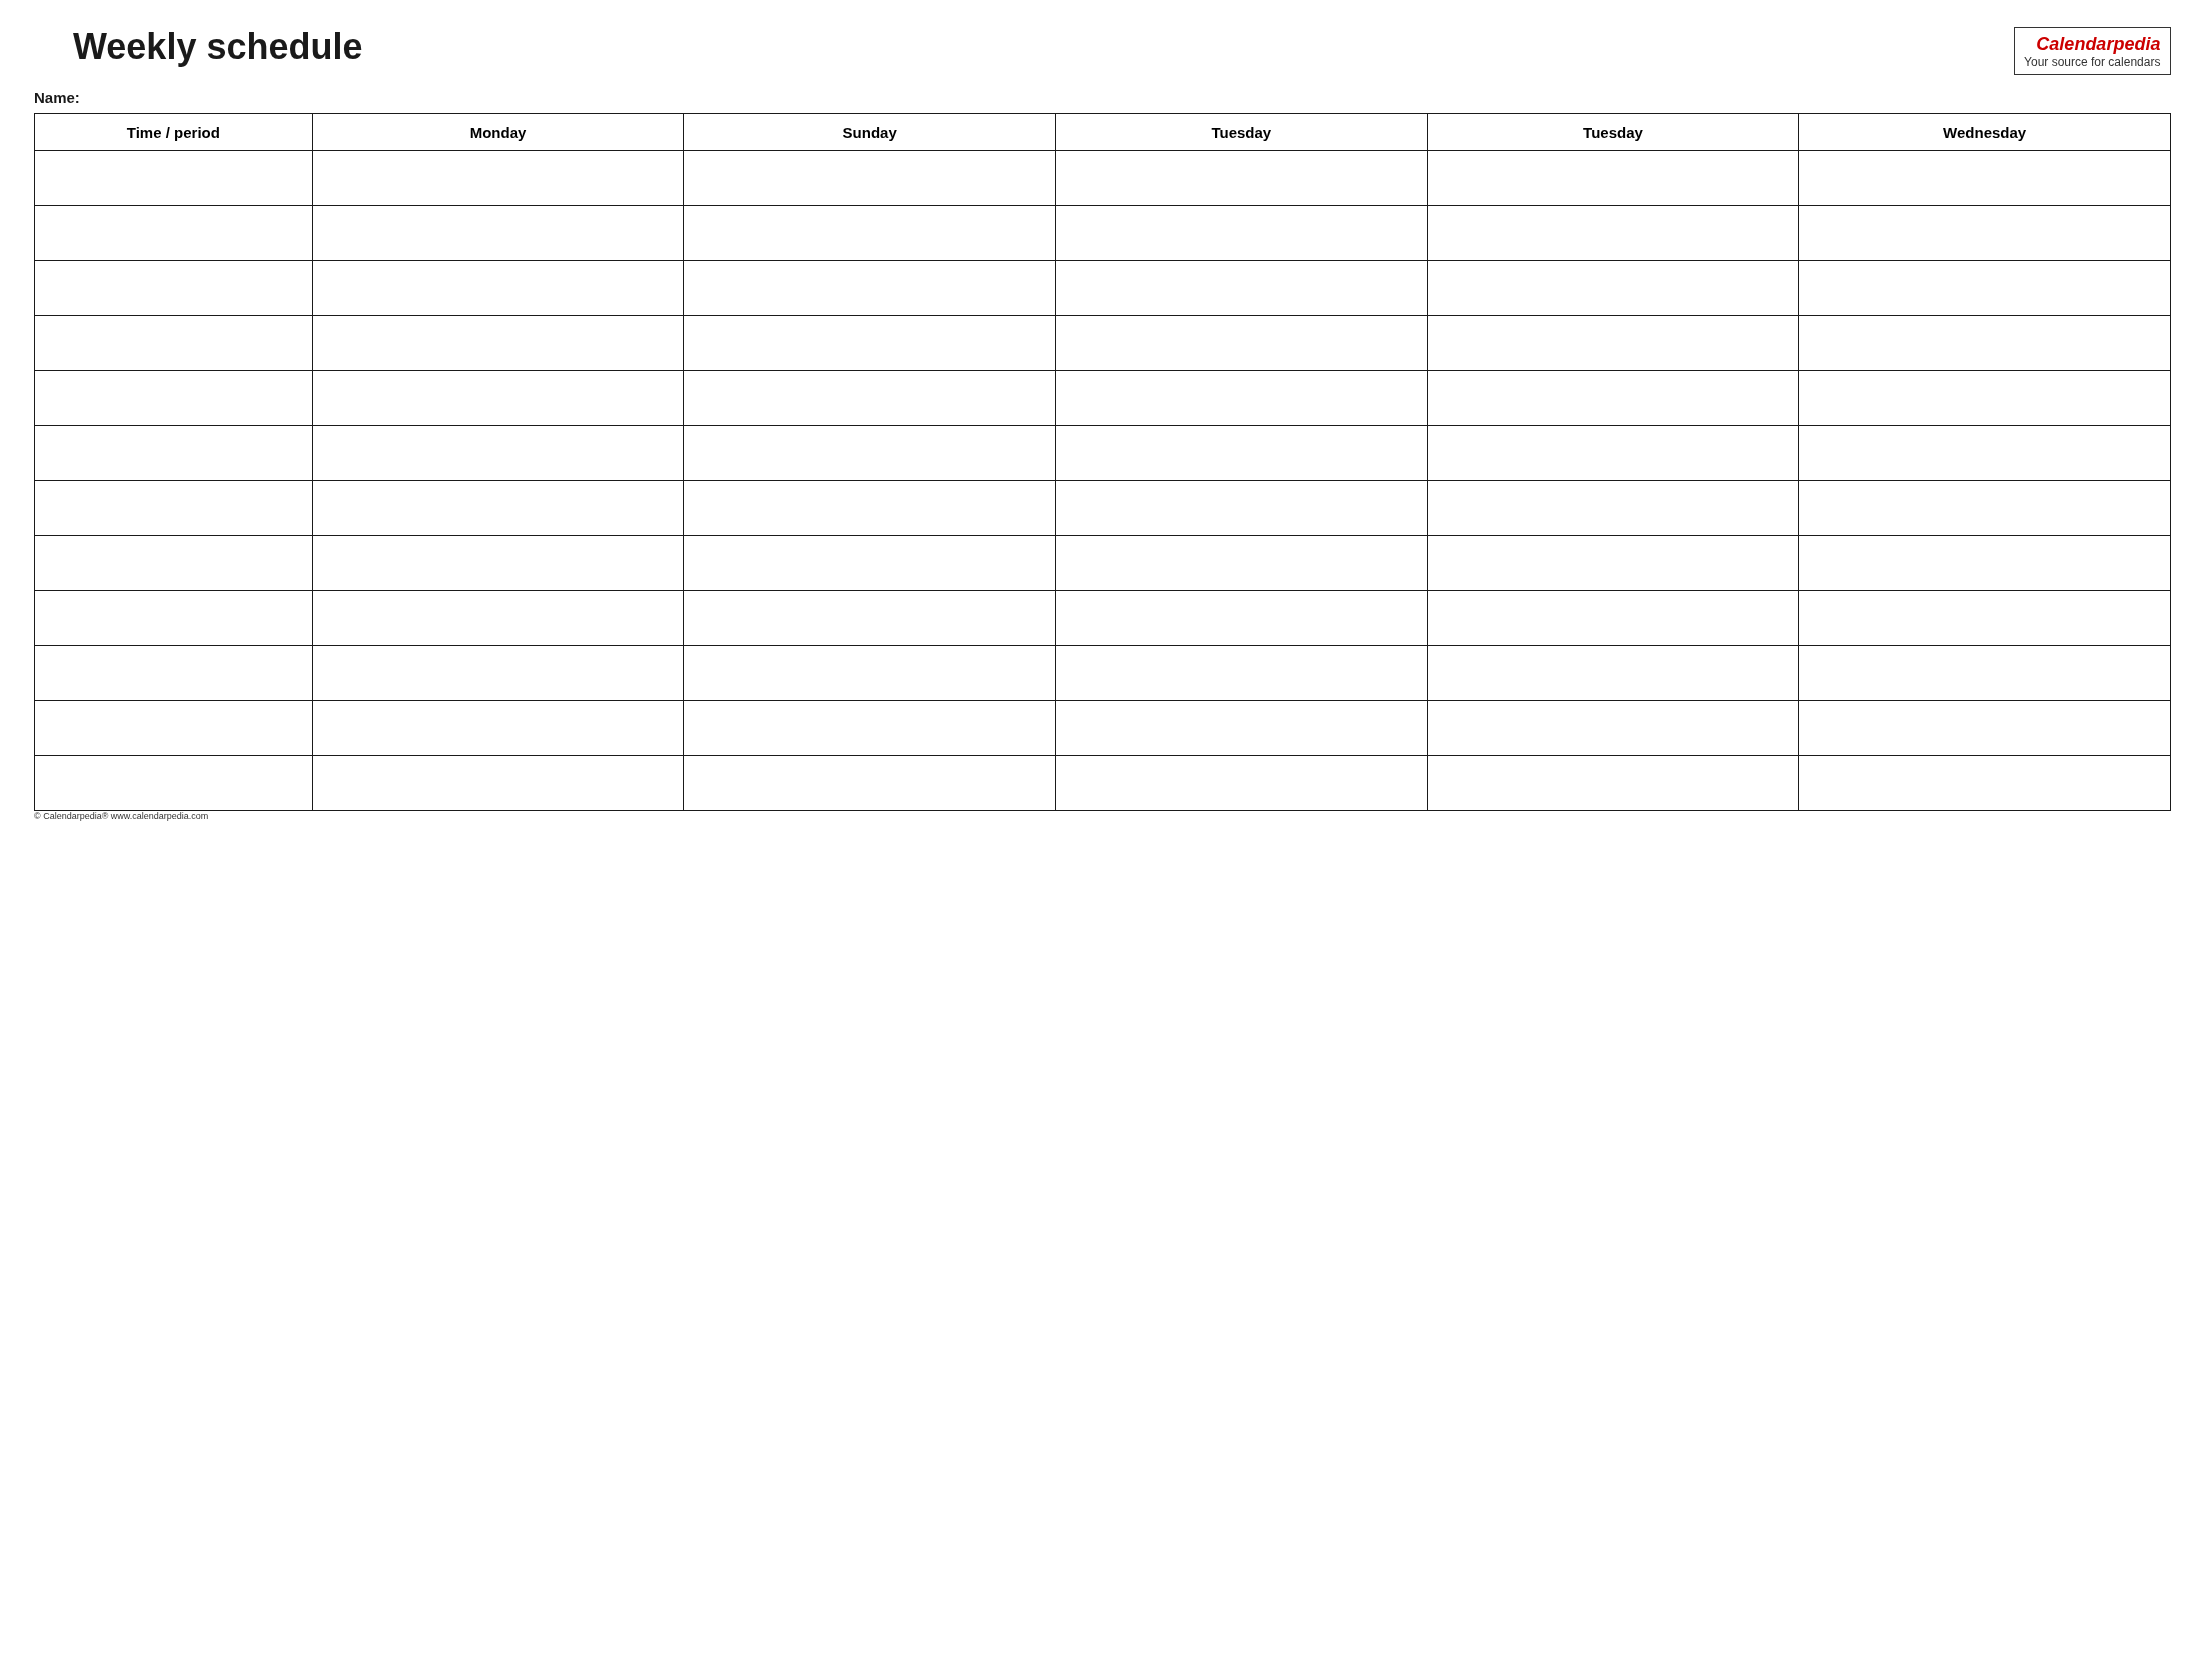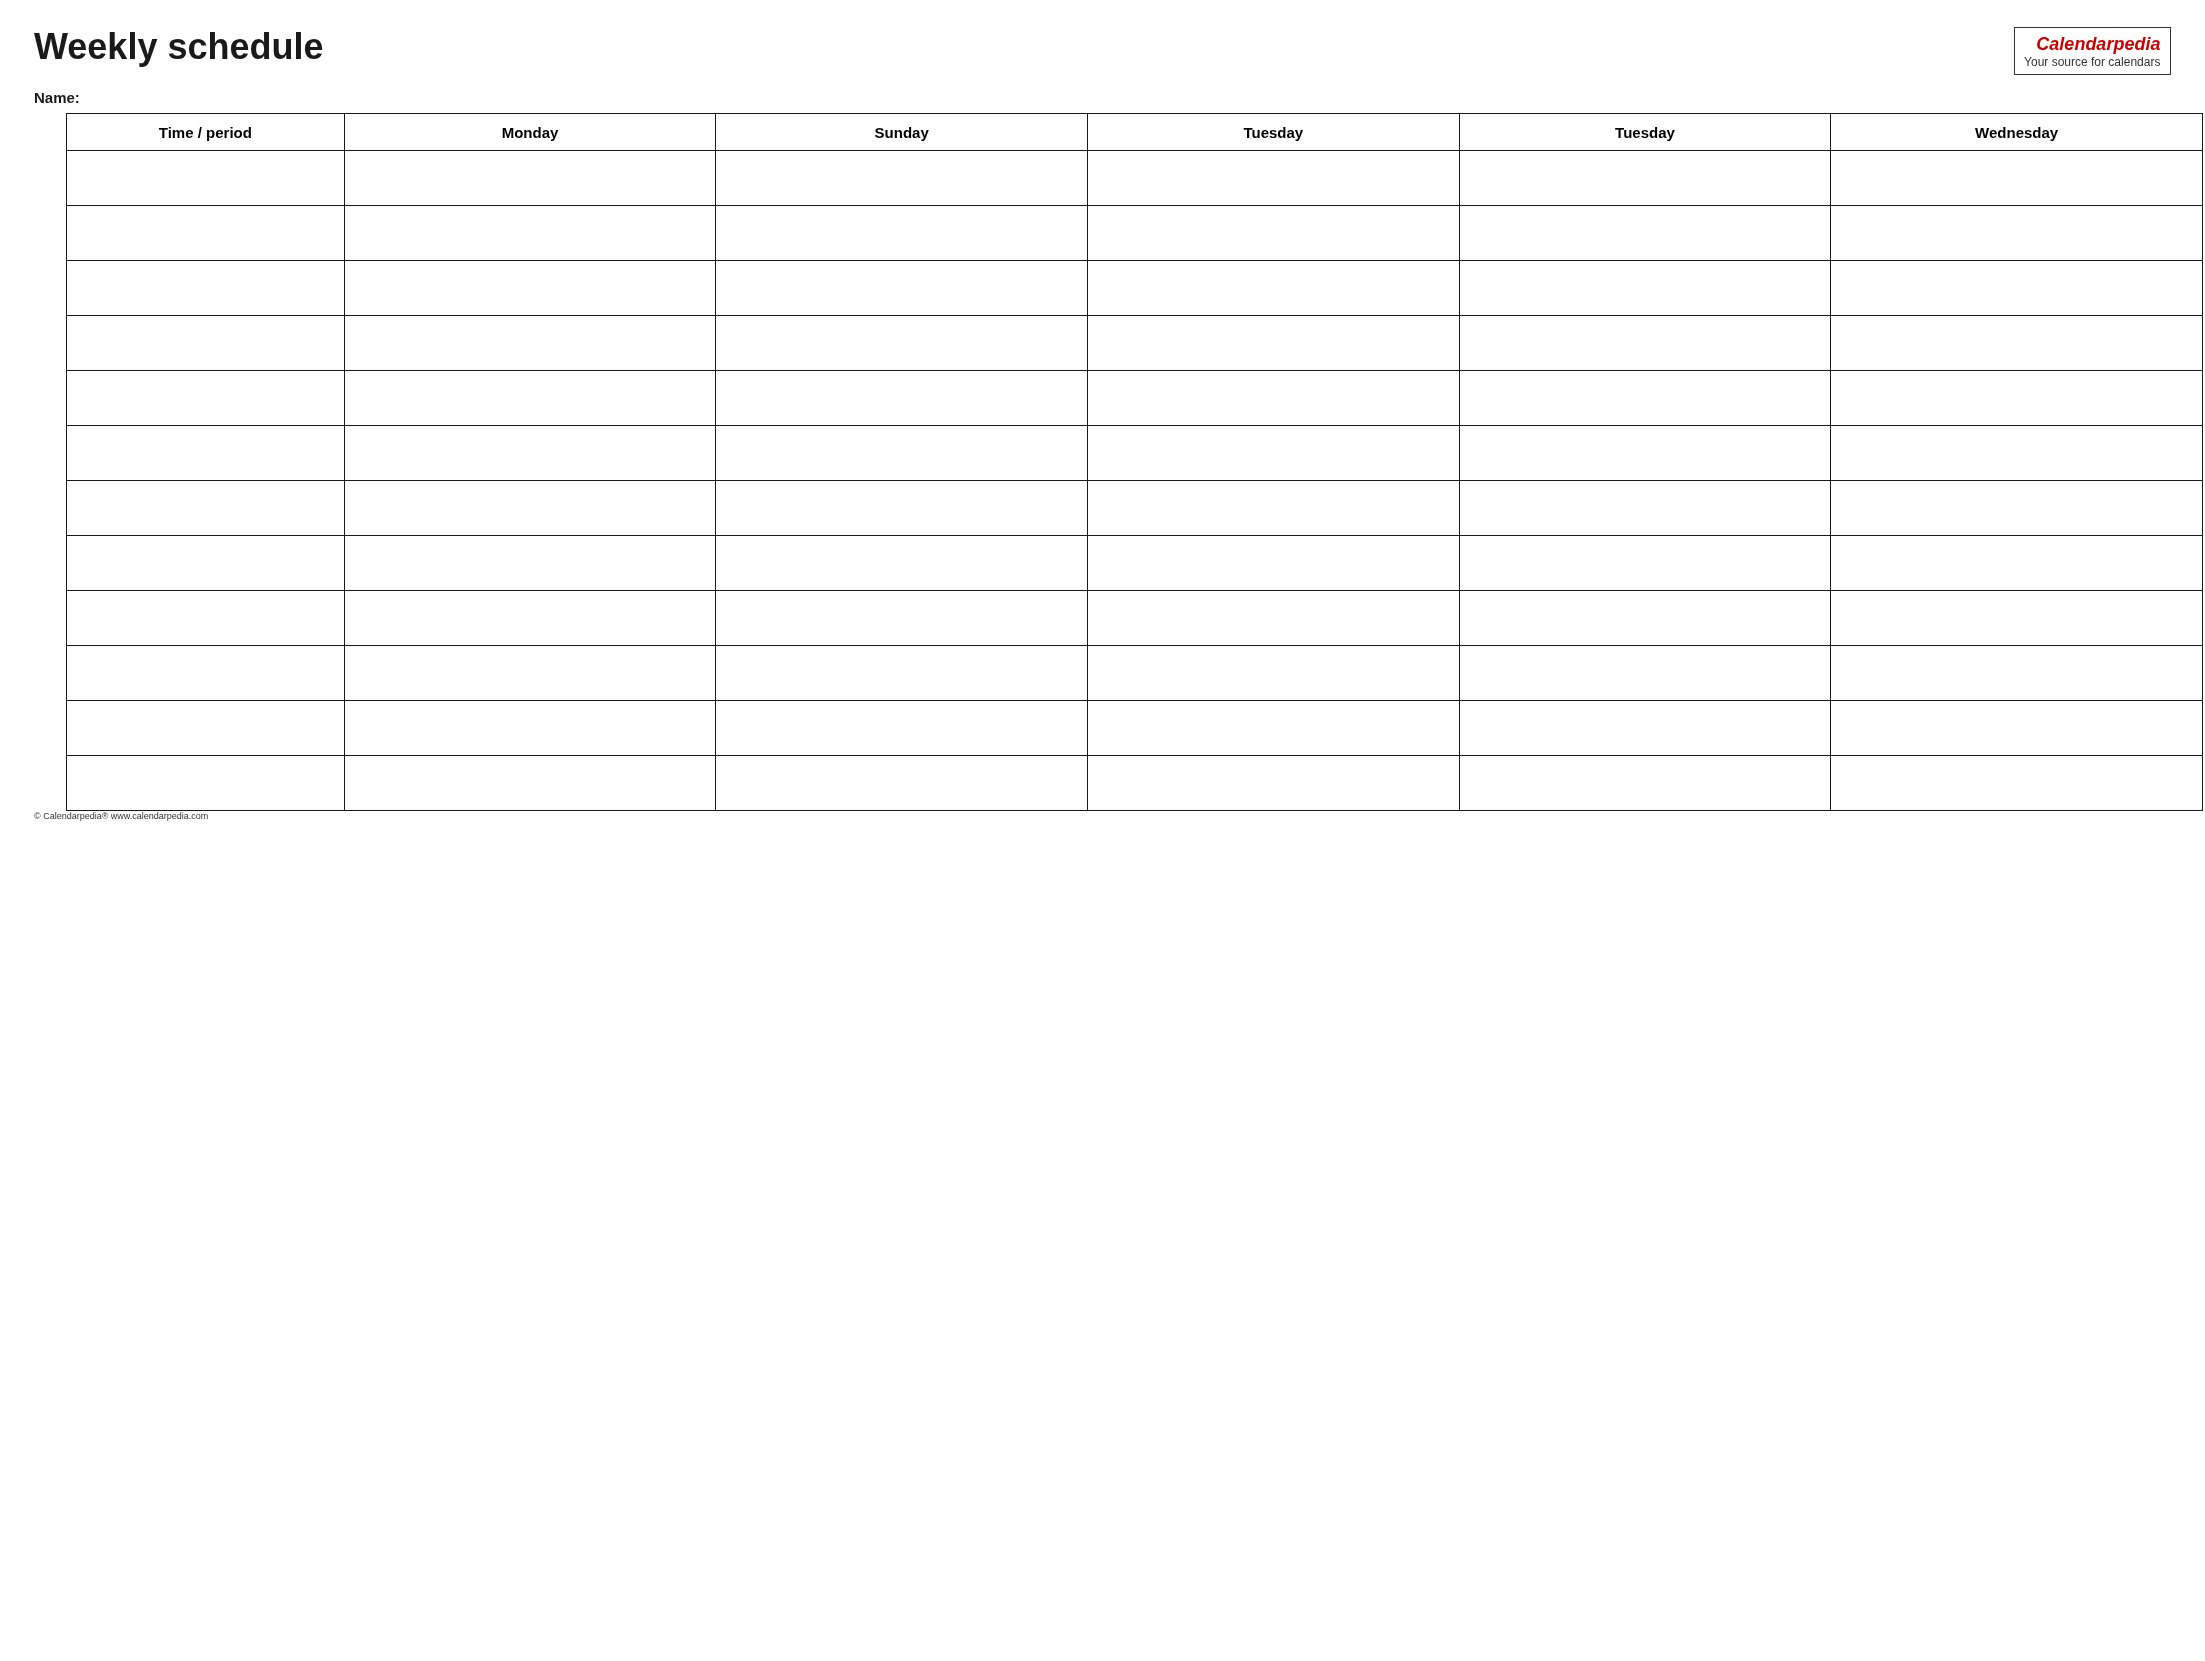--- a/index.html
+++ b/index.html
@@ -21,20 +21,21 @@
       justify-content: space-between;
       align-items: flex-start;
       margin-bottom: 13.7px;
     }
 
     .title {
       font-size: 36px;
       font-weight: 900;
       color: #1a1a1a;
       line-height: 1.1;
+      margin-left: 39px;
     }
 
     .logo-container {
       display: flex;
       flex-direction: column;
       align-items: flex-end;
       border: 1.4px solid #333;
       padding: 5.5px 9.6px;
       margin-left: 10px;
     }
@@ -59,21 +60,20 @@
       font-size: 15px;
       font-weight: bold;
       margin-bottom: 7px;
       color: #1a1a1a;
     }
 
     .schedule-table {
       width: 100%;
       border-collapse: collapse;
       border: 1.4px solid #1a1a1a;
-      margin-left: 32px;
     }
 
     .schedule-table th {
       border: 1.4px solid #1a1a1a;
       padding: 9.6px 6.9px;
       text-align: center;
       font-size: 15px;
       font-weight: bold;
       background: #ffffff;
     }

